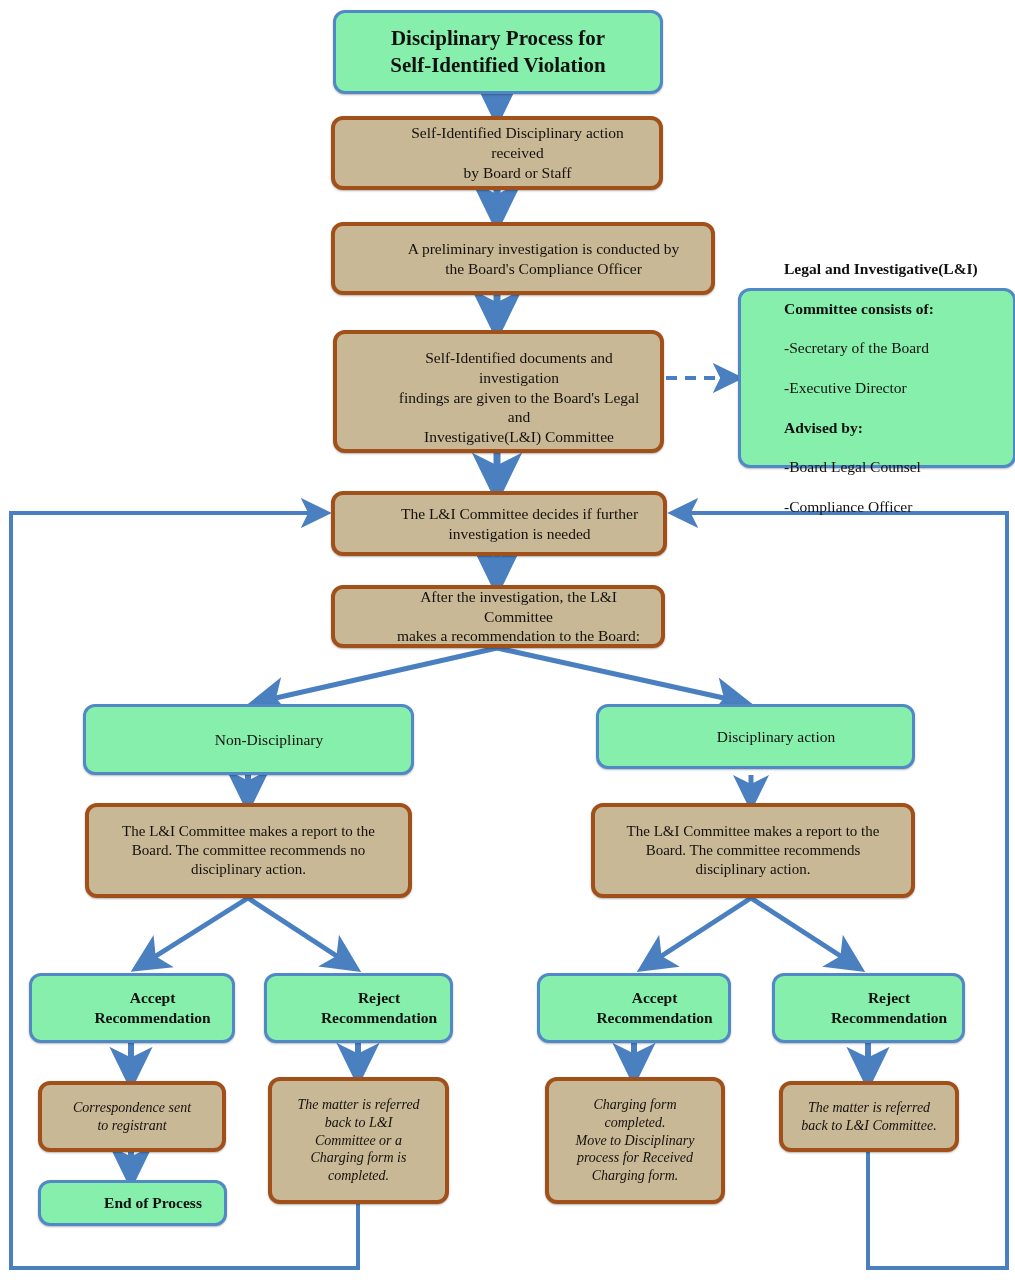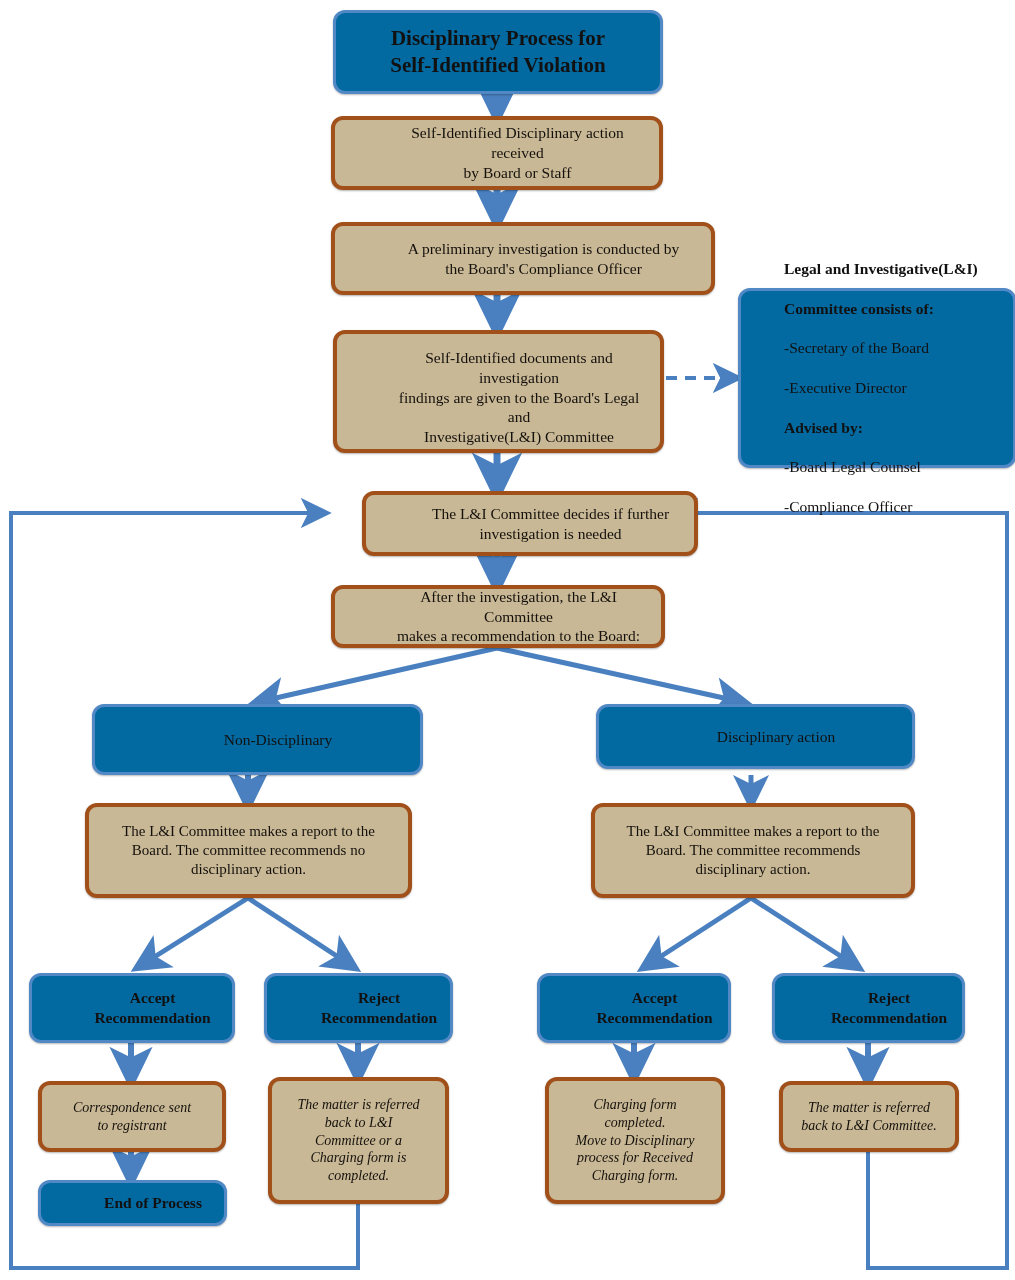--- a/index.html
+++ b/index.html
@@ -38,21 +38,21 @@
   }
   .node .txt {
     display: block;
     width: 100%;
     padding: 0 8px;
     line-height: 1.28;
     white-space: pre-line;
   }
   
   .n-blue {
-    background: #0369a1;
+    background: #86efac;
     border: 3px solid #5089c6;
     color: #111111;
     box-shadow: 0 1px 2px rgba(0,0,0,0.28);
   }
   
   .n-tan {
     background: #c9b896;
     border: 4px solid #a1501a;
     color: #14110c;
     box-shadow: 0 1px 2px rgba(0,0,0,0.30);
@@ -155,31 +155,31 @@
       <span class="bold">Legal and Investigative(L&amp;I)</span><br>
       <span class="bold">Committee consists of:</span><br>
       <span>-Secretary of the Board</span><br>
       <span>-Executive Director</span><br>
       <span class="bold">Advised by:</span><br>
       <span>-Board Legal Counsel</span><br>
       <span>-Compliance Officer</span>
     </span>
   </div>
 
-  <div class="node n-tan fs-16" style="left:331px; top:491px; width:336px; height:65px;margin-left:31px;">
+  <div class="node n-tan fs-16" style="left:331px; top:491px; width:336px; height:65px;">
     <span class="txt">The L&amp;I Committee decides if further
 investigation is needed</span>
   </div>
 
   <div class="node n-tan fs-16" style="left:331px; top:585px; width:334px; height:63px;">
     <span class="txt">After the investigation, the L&amp;I Committee
 makes a recommendation to the Board:</span>
   </div>
 
-  <div class="node n-blue fs-16" style="left:83px; top:704px; width:331px; height:71px;margin-left:9px;">
+  <div class="node n-blue fs-16" style="left:83px; top:704px; width:331px; height:71px;">
     <span class="txt">Non-Disciplinary</span>
   </div>
 
   <div class="node n-blue fs-16" style="left:596px; top:704px; width:319px; height:65px;">
     <span class="txt">Disciplinary action</span>
   </div>
 
   <div class="node n-tan fs-15" style="left:85px; top:803px; width:327px; height:95px;">
     <span class="txt">The L&amp;I Committee makes a report to the
 Board.  The committee recommends no

